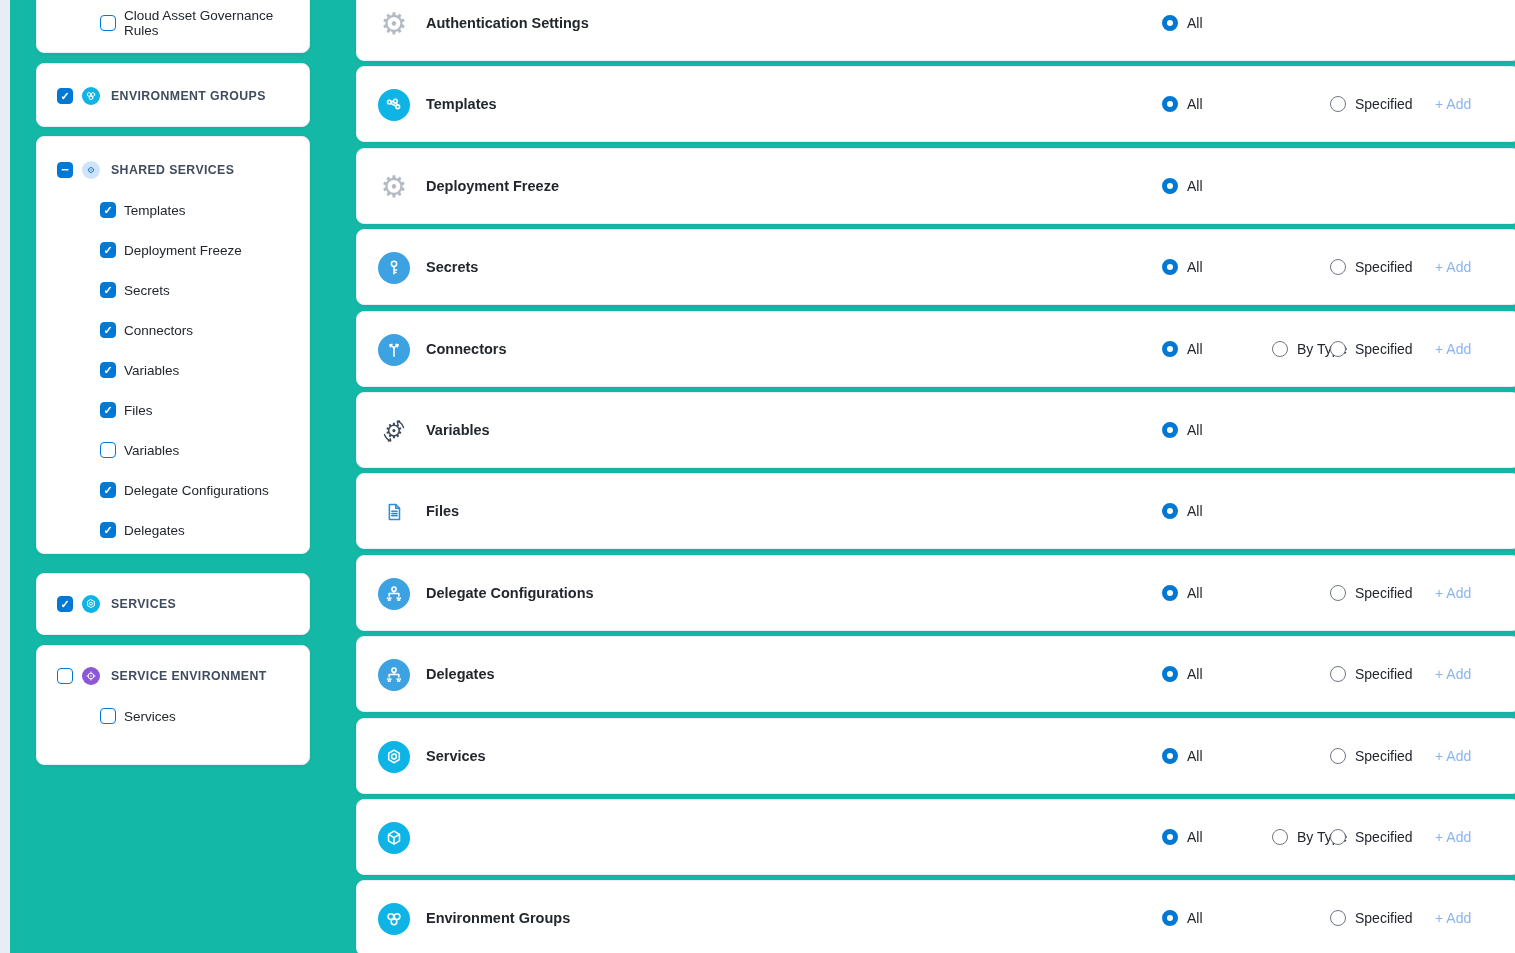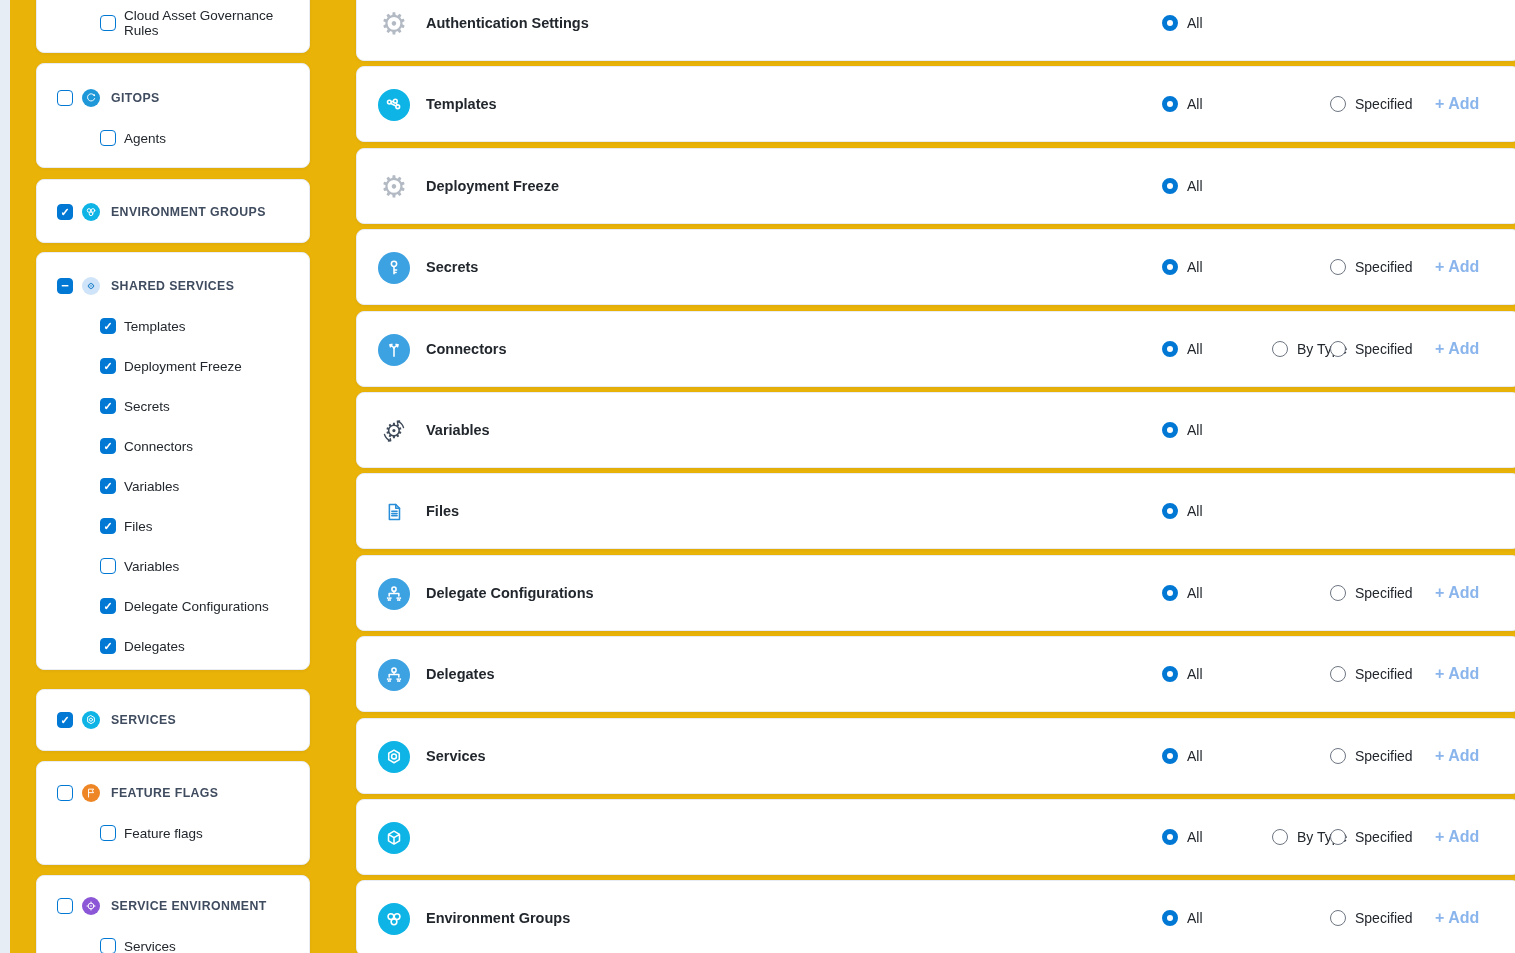--- a/index.html
+++ b/index.html
@@ -1,16 +1,16 @@
 <!DOCTYPE html>
 <html><head>
 <meta charset="utf-8">
 <style>
   html,body{margin:0;padding:0;}
-  .app{position:relative;width:1515px;height:953px;background:#eab308;overflow:hidden;
+  .app{position:relative;width:1515px;height:953px;background:#14b8a6;overflow:hidden;
        font-family:"Liberation Sans",sans-serif;-webkit-font-smoothing:antialiased;}
   .left-strip{position:absolute;left:0;top:0;width:10px;height:100%;background:#e6edf5;}
 
   
   .sidebar{position:absolute;left:36px;top:-47px;width:274px;}
   .card{background:#fff;border:1px solid #e9edf3;border-radius:8px;
         box-shadow:0 1px 3px rgba(40,60,90,.07);box-sizing:border-box;
         padding-left:20px;padding-right:12px;overflow:hidden;}
   .group-row{display:flex;align-items:center;height:24px;}
   .cb{width:16px;height:16px;border:1.5px solid #0278d5;border-radius:4px;background:#fff;
@@ -38,53 +38,37 @@
   .row-icon .glyph{font-size:30px;line-height:1;}
   .row-icon.plain{border-radius:0;}
   .row-title{position:absolute;left:69px;top:0;height:100%;display:flex;align-items:center;
              font-size:14.5px;font-weight:700;color:#22272d;}
   .opt{position:absolute;top:0;height:100%;display:flex;align-items:center;gap:9px;}
   .opt-all{left:805px;} .opt-bytype{left:915px;} .opt-spec{left:973px;} .opt-add{left:1078px;}
   .radio{width:16px;height:16px;border-radius:50%;border:1.5px solid #6e7683;background:#fff;
          flex:none;box-sizing:border-box;cursor:pointer;}
   .radio.sel{border:5px solid #0278d5;}
   .opt-label{font-size:14px;color:#22272d;}
-  .add-link{font-size:16px;font-weight:700;color:#8ab5ec;cursor:pointer;}
+  .add-link{font-size:14px;font-weight:400;color:#8ab5ec;cursor:pointer;}
   .var-wrap{position:relative;width:32px;height:32px;display:flex;align-items:center;justify-content:center;}
   .var-wrap .glyph{font-size:21px;color:#3f4b5a;}
   .var-wrap svg{position:absolute;left:0;top:0;width:32px;height:32px;}
 </style>
 </head>
 <body>
 
 <div class="app">
   <div class="left-strip"></div>
   <aside class="sidebar" id="sidebar">
       <div class="card top-cut" style="height: 100px; margin-bottom: 10px;">
         <div class="sub-item">
           <span class="cb unchecked"></span>
           <span class="sub-label wrap-label">Cloud Asset Governance Rules</span>
         </div>
       </div>
-      <div class="card" style="height: 105px; margin-bottom: 11px; padding-top: 22px;">
-        <div class="group-row">
-          <span class="cb unchecked"></span>
-          <span class="group-icon" style="background: rgb(30, 152, 217);">
-            <svg viewBox="0 0 20 20" fill="none" stroke="#fff" stroke-width="1.4" stroke-linecap="round" stroke-linejoin="round">
-              <path d="M14.6 6.2 A5.2 5.2 0 1 0 15.2 10.8"></path>
-              <circle cx="14.6" cy="6" r="1.3" fill="#fff" stroke="none"></circle>
-            </svg>
-          </span>
-          <span class="group-label">GITOPS</span>
-        </div>
-        <div class="sub-item">
-          <span class="cb unchecked"></span>
-          <span class="sub-label">Agents</span>
-        </div>
-      </div>
       <div class="card" style="height: 64px; margin-bottom: 9px; padding-top: 20px;">
         <div class="group-row">
           <span class="cb checked"></span>
           <span class="group-icon" style="background: rgb(13, 180, 229);">
             <svg viewBox="0 0 20 20" fill="none" stroke="#fff" stroke-width="1.4" stroke-linecap="round" stroke-linejoin="round">
               <circle cx="7.2" cy="7.8" r="2.6"></circle>
               <circle cx="12.8" cy="7.8" r="2.6"></circle>
               <circle cx="10" cy="12.6" r="2.6"></circle>
             </svg>
           </span>
@@ -142,35 +126,20 @@
       <div class="card" style="height: 62px; margin-bottom: 10px; padding-top: 18px;">
         <div class="group-row">
           <span class="cb checked"></span>
           <span class="group-icon" style="background: rgb(13, 180, 229);">
             <svg viewBox="0 0 20 20" fill="none" stroke="#fff" stroke-width="1.4" stroke-linecap="round" stroke-linejoin="round">
               <path d="M10 3.8 L14.8 6.6 V12.4 L10 15.2 L5.2 12.4 V6.6 Z"></path>
               <circle cx="10" cy="9.5" r="2.2"></circle>
             </svg>
           </span>
           <span class="group-label">SERVICES</span>
-        </div>
-      </div>
-      <div class="card" style="height: 104px; margin-bottom: 10px; padding-top: 19px;">
-        <div class="group-row">
-          <span class="cb unchecked"></span>
-          <span class="group-icon" style="background: rgb(238, 134, 37);">
-            <svg viewBox="0 0 20 20" fill="none" stroke="#fff" stroke-width="1.4" stroke-linecap="round" stroke-linejoin="round">
-              <path d="M6.5 15.8 V4.5 H13.8 L11.9 7 L13.8 9.5 H6.5"></path>
-            </svg>
-          </span>
-          <span class="group-label">FEATURE FLAGS</span>
-        </div>
-        <div class="sub-item">
-          <span class="cb unchecked"></span>
-          <span class="sub-label">Feature flags</span>
         </div>
       </div>
       <div class="card" style="height: 120px; margin-bottom: 0px; padding-top: 18px;">
         <div class="group-row">
           <span class="cb unchecked"></span>
           <span class="group-icon" style="background: rgb(139, 87, 214);">
             <svg viewBox="0 0 20 20" fill="none" stroke="#fff" stroke-width="1.4" stroke-linecap="round" stroke-linejoin="round">
               <circle cx="10" cy="10" r="4.1"></circle>
               <circle cx="10" cy="10" r="1.1" fill="#fff" stroke="none"></circle>
               <path d="M10 5.9 V4.2 M10 15.8 V14.1 M5.9 10 H4.2 M15.8 10 H14.1"></path>

